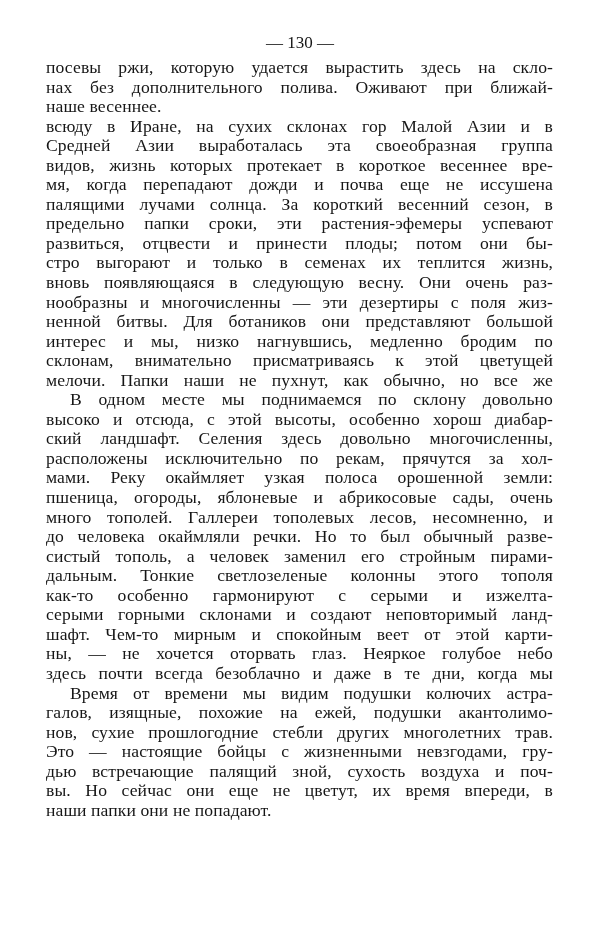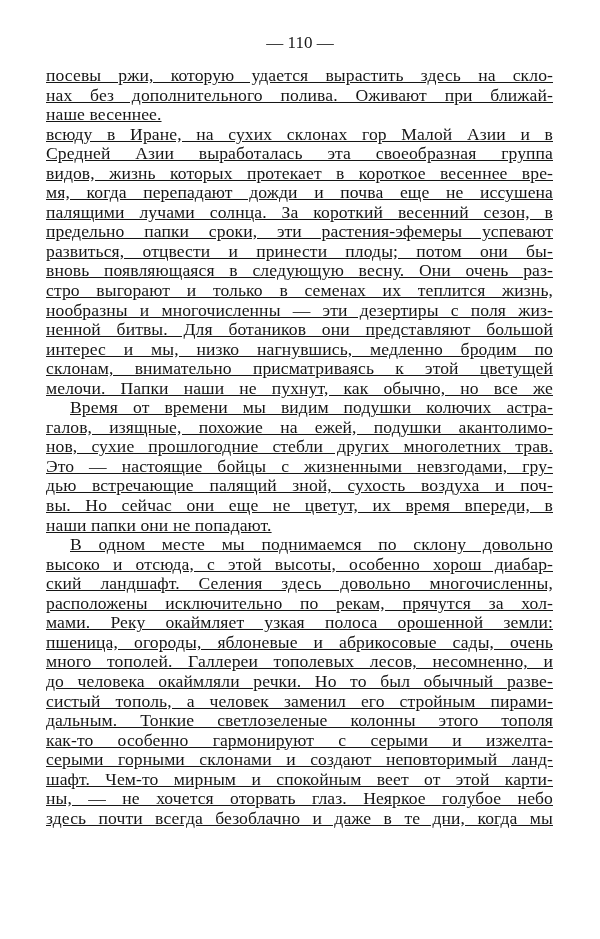--- a/index.html
+++ b/index.html
@@ -6,81 +6,81 @@
   body {
     width: 600px; height: 939px; position: relative; overflow: hidden;
     font-family: "Liberation Serif", "DejaVu Serif", serif;
     color: #161616;
   }
   .page-number {
     position: absolute; top: 33px; left: 0; width: 600px;
     text-align: center; font-size: 17px; line-height: 20px;
   }
   .text-block {
-    position: absolute; top: 66px; left: 46px; width: 507px; text-decoration: underline;
+    position: absolute; top: 58px; left: 46px; width: 507px;
   }
   .line {
     display: block; height: 19.55px; line-height: 19.55px;
     font-size: 17.6px; white-space: nowrap;
     text-align: justify; text-align-last: justify;
     letter-spacing: 0.1px;
   }
   .line.indent { padding-left: 24px; }
   .line.last { text-align-last: left; }
 </style>
 </head>
 <body>
 
-<div class="page-number">— 110 —</div>
+<div class="page-number">— 130 —</div>
 
 <div class="text-block">
 
   <div>
     <span class="line">посевы ржи, которую удается вырастить здесь на скло-</span>
     <span class="line">нах без дополнительного полива. Оживают при ближай-</span>
     <span class="line last">наше весеннее.</span>
   </div>
 
   <div>
     <span class="line">всюду в Иране, на сухих склонах гор Малой Азии и в</span>
     <span class="line">Средней Азии выработалась эта своеобразная группа</span>
     <span class="line">видов, жизнь которых протекает в короткое весеннее вре-</span>
     <span class="line">мя, когда перепадают дожди и почва еще не иссушена</span>
     <span class="line">палящими лучами солнца. За короткий весенний сезон, в</span>
     <span class="line">предельно папки сроки, эти растения-эфемеры успевают</span>
     <span class="line">развиться, отцвести и принести плоды; потом они бы-</span>
+    <span class="line">стро выгорают и только в семенах их теплится жизнь,</span>
     <span class="line">вновь появляющаяся в следующую весну. Они очень раз-</span>
-    <span class="line">стро выгорают и только в семенах их теплится жизнь,</span>
     <span class="line">нообразны и многочисленны — эти дезертиры с поля жиз-</span>
     <span class="line">ненной битвы. Для ботаников они представляют большой</span>
     <span class="line">интерес и мы, низко нагнувшись, медленно бродим по</span>
     <span class="line">склонам, внимательно присматриваясь к этой цветущей</span>
     <span class="line">мелочи. Папки наши не пухнут, как обычно, но все же</span>
-  </div>
-
-  <div>
-    <span class="line indent">Время от времени мы видим подушки колючих астра-</span>
-    <span class="line">галов, изящные, похожие на ежей, подушки акантолимо-</span>
-    <span class="line">нов, сухие прошлогодние стебли других многолетних трав.</span>
-    <span class="line">Это — настоящие бойцы с жизненными невзгодами, гру-</span>
-    <span class="line">дью встречающие палящий зной, сухость воздуха и поч-</span>
-    <span class="line">вы. Но сейчас они еще не цветут, их время впереди, в</span>
-    <span class="line last">наши папки они не попадают.</span>
   </div>
 
   <div>
     <span class="line indent">В одном месте мы поднимаемся по склону довольно</span>
     <span class="line">высоко и отсюда, с этой высоты, особенно хорош диабар-</span>
     <span class="line">ский ландшафт. Селения здесь довольно многочисленны,</span>
     <span class="line">расположены исключительно по рекам, прячутся за хол-</span>
     <span class="line">мами. Реку окаймляет узкая полоса орошенной земли:</span>
     <span class="line">пшеница, огороды, яблоневые и абрикосовые сады, очень</span>
     <span class="line">много тополей. Галлереи тополевых лесов, несомненно, и</span>
     <span class="line">до человека окаймляли речки. Но то был обычный разве-</span>
     <span class="line">систый тополь, а человек заменил его стройным пирами-</span>
     <span class="line">дальным. Тонкие светлозеленые колонны этого тополя</span>
     <span class="line">как-то особенно гармонируют с серыми и изжелта-</span>
     <span class="line">серыми горными склонами и создают неповторимый ланд-</span>
     <span class="line">шафт. Чем-то мирным и спокойным веет от этой карти-</span>
     <span class="line">ны, — не хочется оторвать глаз. Неяркое голубое небо</span>
     <span class="line">здесь почти всегда безоблачно и даже в те дни, когда мы</span>
   </div>
+
+  <div>
+    <span class="line indent">Время от времени мы видим подушки колючих астра-</span>
+    <span class="line">галов, изящные, похожие на ежей, подушки акантолимо-</span>
+    <span class="line">нов, сухие прошлогодние стебли других многолетних трав.</span>
+    <span class="line">Это — настоящие бойцы с жизненными невзгодами, гру-</span>
+    <span class="line">дью встречающие палящий зной, сухость воздуха и поч-</span>
+    <span class="line">вы. Но сейчас они еще не цветут, их время впереди, в</span>
+    <span class="line last">наши папки они не попадают.</span>
+  </div>
 </div>
 
 </body></html>

